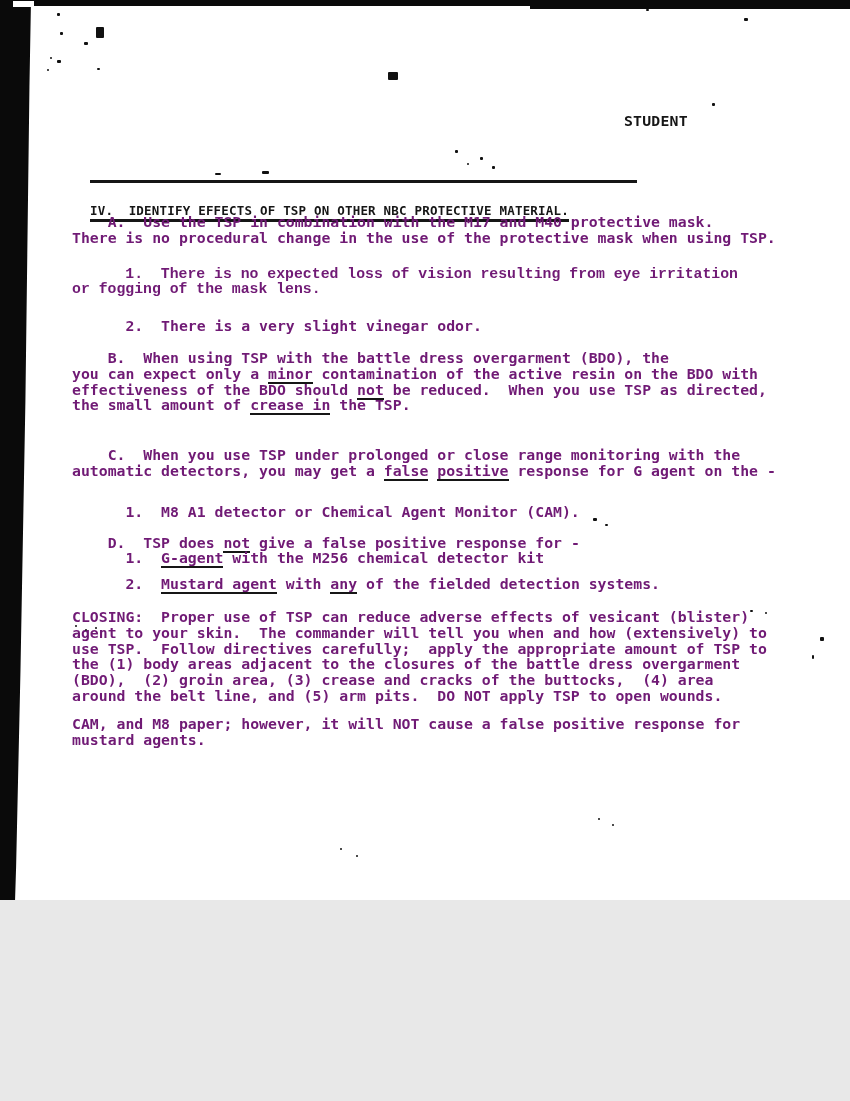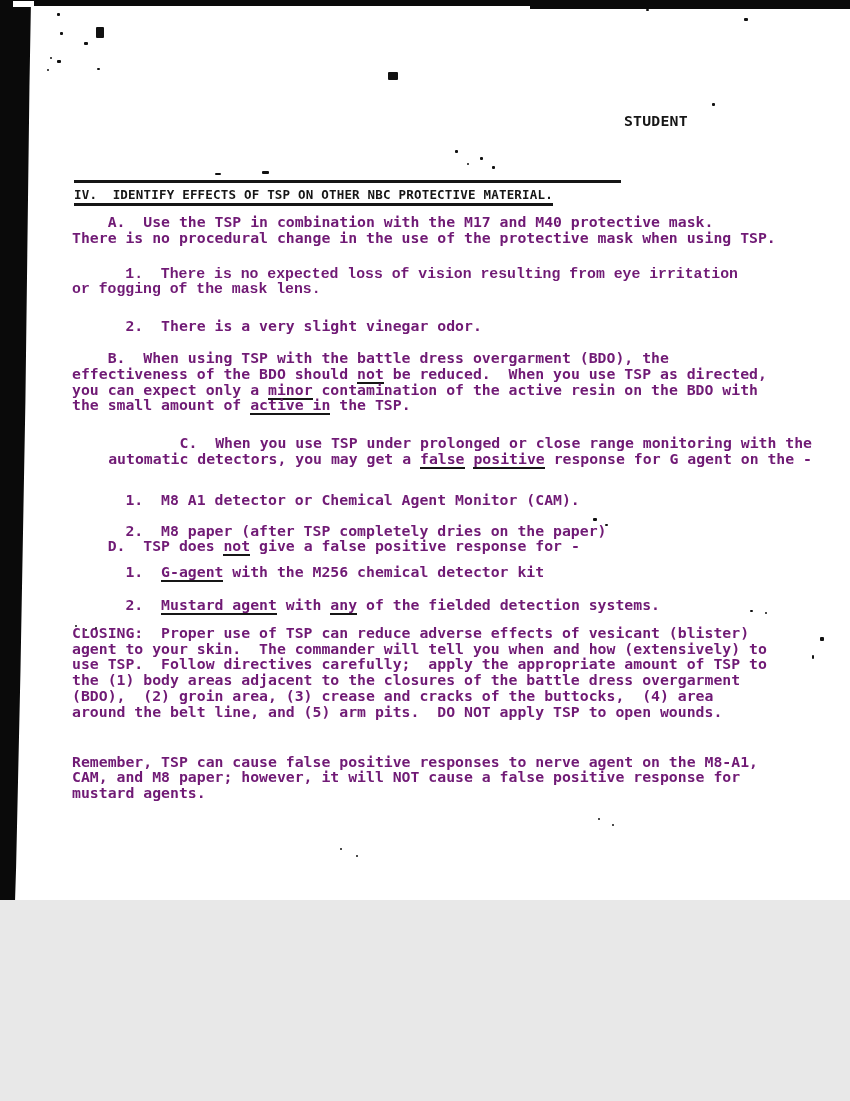--- a/index.html
+++ b/index.html
@@ -11,43 +11,43 @@
   .mono { font-family:"DejaVu Sans Mono", monospace; font-weight:700; color:#701a75; }
 
   
   .student-label {
     position:absolute; left:624px; top:113px;
     font:700 14.8px/16px "DejaVu Sans Mono", monospace; letter-spacing:0.2px;
   }
 
   
   .heading-block {
-    position:absolute; left:74px; top:180px; width:547px;
-    border-top:3px solid #161616; padding-top:2px;
+    position:absolute; left:90px; top:180px; width:547px;
+    border-top:3px solid #161616; padding-top:18px;
   }
   .heading-text {
     display:inline-block; white-space:pre;
     font:700 12.5px/15px "DejaVu Sans Mono", monospace; letter-spacing:0.2px;
     border-bottom:3px solid #161616; padding-bottom:1px;
   }
 
   
   .doc-body {
     position:absolute; left:72px; top:214px; width:740px;
     font:700 14.8px/15.8px "DejaVu Sans Mono", monospace;
   }
   .para { margin:0; }
   .line { white-space:pre; }
   .u { border-bottom:2px solid #161616; }
   
   .para:nth-of-type(1)  { margin-top:0; }
   .para:nth-of-type(2)  { margin-top:21px;font-family:Liberation Mono, monospace; }
   .para:nth-of-type(3)  { margin-top:20px; }
   .para:nth-of-type(4)  { margin-top:16px; }
-  .para:nth-of-type(5)  { margin-top:22px;text-align:right; }
+  .para:nth-of-type(5)  { margin-top:34px; }
   .para:nth-of-type(6)  { margin-top:25px; }
   .para:nth-of-type(7)  { margin-top:15px; }
   .para:nth-of-type(8)  { }
   .para:nth-of-type(9)  { margin-top:10px; }
   .para:nth-of-type(10) { margin-top:17px; }
   .para:nth-of-type(11) { margin-top:12px; }
   .para:nth-of-type(12) { margin-top:34px; }
 
   .page-number {
     position:absolute; left:400px; top:1034px;
@@ -94,53 +94,49 @@
       </div>
       <div class="para">
         <div class="line"><span>      1.  There is no expected loss of vision resulting from eye irritation</span></div>
         <div class="line"><span>or fogging of the mask lens.</span></div>
       </div>
       <div class="para">
         <div class="line"><span>      2.  There is a very slight vinegar odor.</span></div>
       </div>
       <div class="para">
         <div class="line"><span>    B.  When using TSP with the battle dress overgarment (BDO), the</span></div>
+        <div class="line"><span>you can expect only a </span><span class="u">minor</span><span> contamination of the active resin on the BDO with</span></div>
         <div class="line"><span>effectiveness of the BDO should </span><span class="u">not</span><span> be reduced.  When you use TSP as directed,</span></div>
-        <div class="line"><span>you can expect only a </span><span class="u">minor</span><span> contamination of the active resin on the BDO with</span></div>
-        <div class="line"><span>the small amount of </span><span class="u">active in</span><span> the TSP.</span></div>
+        <div class="line"><span>the small amount of </span><span class="u">crease in</span><span> the TSP.</span></div>
       </div>
       <div class="para">
         <div class="line"><span>    C.  When you use TSP under prolonged or close range monitoring with the</span></div>
         <div class="line"><span>automatic detectors, you may get a </span><span class="u">false</span><span> </span><span class="u">positive</span><span> response for G agent on the -</span></div>
       </div>
       <div class="para">
         <div class="line"><span>      1.  M8 A1 detector or Chemical Agent Monitor (CAM).</span></div>
-      </div>
-      <div class="para">
-        <div class="line"><span>      2.  M8 paper (after TSP completely dries on the paper)</span></div>
       </div>
       <div class="para">
         <div class="line"><span>    D.  TSP does </span><span class="u">not</span><span> give a false positive response for -</span></div>
       </div>
       <div class="para">
         <div class="line"><span>      1.  </span><span class="u">G-agent</span><span> with the M256 chemical detector kit</span></div>
       </div>
       <div class="para">
         <div class="line"><span>      2.  </span><span class="u">Mustard agent</span><span> with </span><span class="u">any</span><span> of the fielded detection systems.</span></div>
       </div>
       <div class="para">
         <div class="line"><span>CLOSING:  Proper use of TSP can reduce adverse effects of vesicant (blister)</span></div>
         <div class="line"><span>agent to your skin.  The commander will tell you when and how (extensively) to</span></div>
         <div class="line"><span>use TSP.  Follow directives carefully;  apply the appropriate amount of TSP to</span></div>
         <div class="line"><span>the (1) body areas adjacent to the closures of the battle dress overgarment</span></div>
         <div class="line"><span>(BDO),  (2) groin area, (3) crease and cracks of the buttocks,  (4) area</span></div>
         <div class="line"><span>around the belt line, and (5) arm pits.  DO NOT apply TSP to open wounds.</span></div>
       </div>
       <div class="para">
-        <div class="line"><span>Remember, TSP can cause false positive responses to nerve agent on the M8-A1,</span></div>
         <div class="line"><span>CAM, and M8 paper; however, it will NOT cause a false positive response for</span></div>
         <div class="line"><span>mustard agents.</span></div>
       </div>
     </div>
 
   <div class="page-number">5</div>
 
 <div class="speck" style="left: 57px; top: 13px; width: 3px; height: 3px;"></div>
     <div class="speck" style="left: 96px; top: 27px; width: 8px; height: 11px;"></div>
     <div class="speck" style="left: 60px; top: 32px; width: 3px; height: 3px;"></div>

